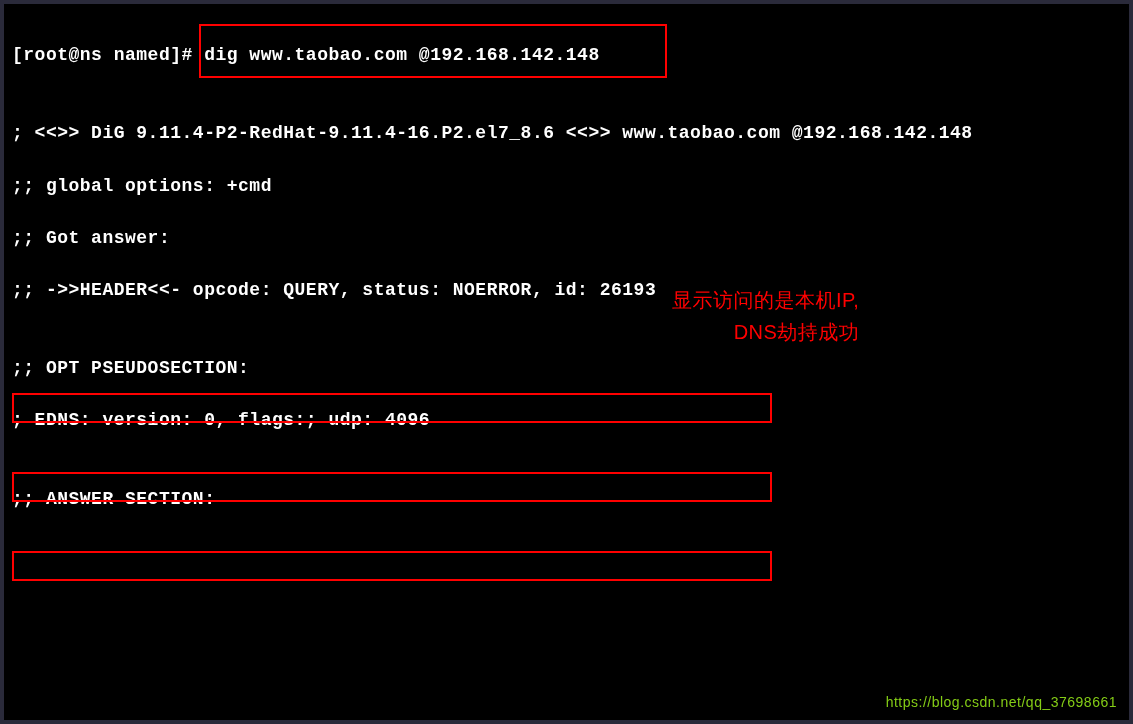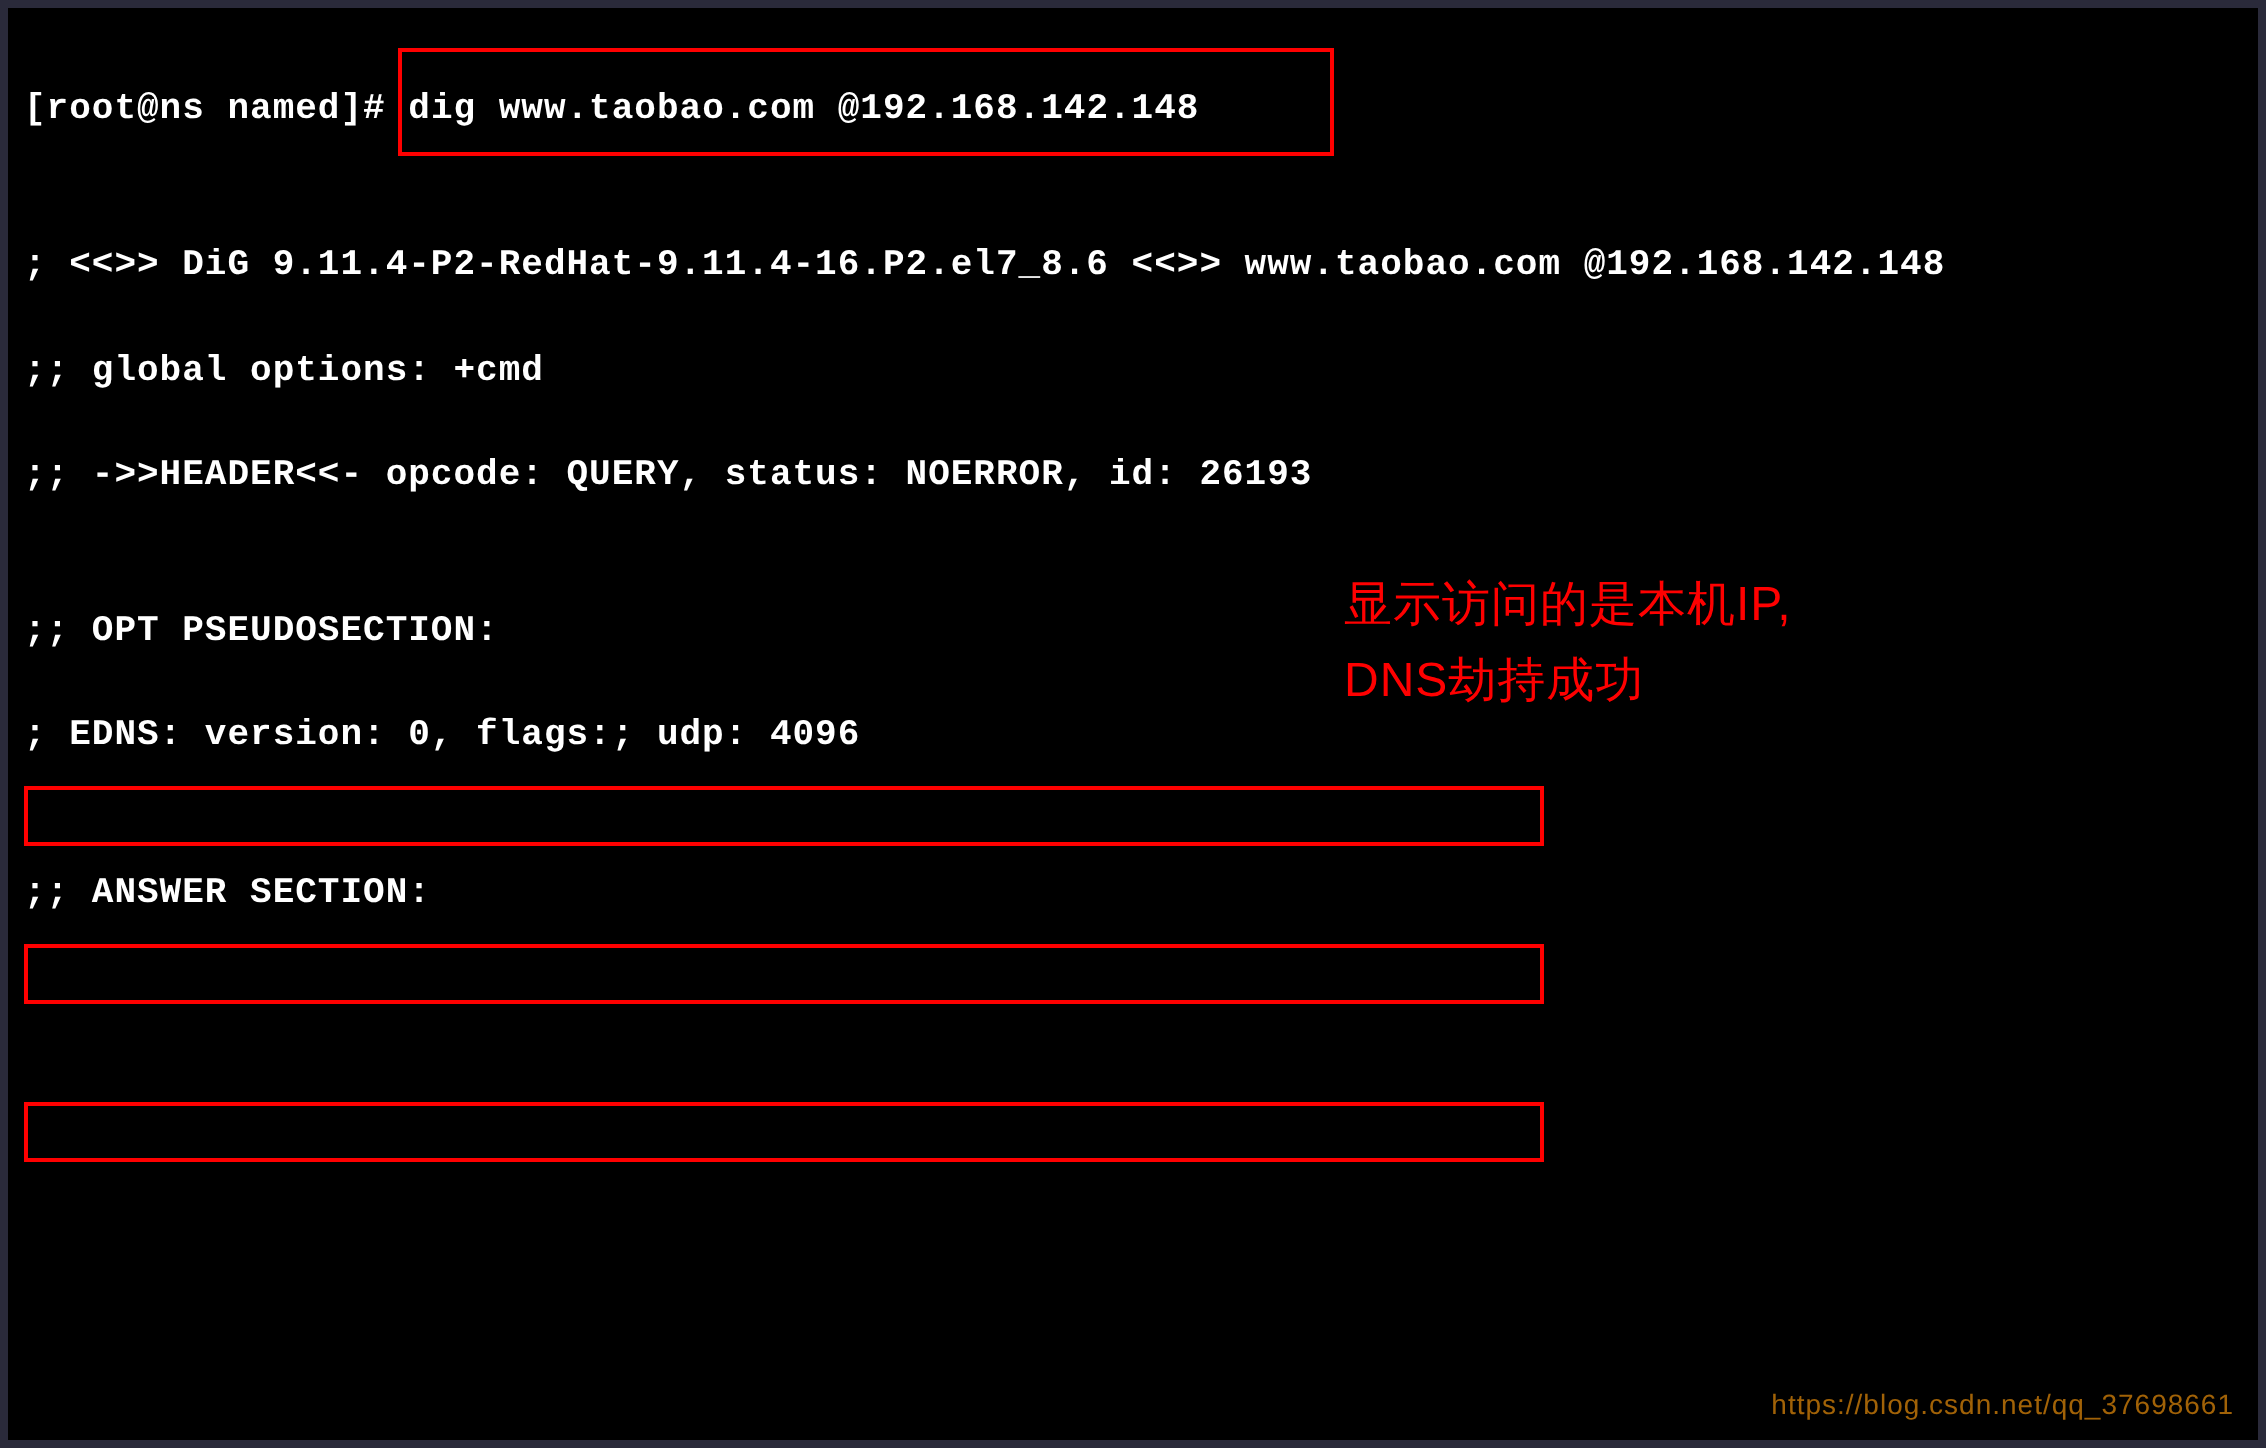--- a/index.html
+++ b/index.html
@@ -54,47 +54,49 @@
     .box4 {
       top: 547px;
       left: 8px;
       width: 760px;
       height: 30px;
     }
     .annotation {
       position: absolute;
       color: #ff0000;
       font-family: 'SimSun', 'Microsoft YaHei', sans-serif;
-      font-size: 24px;
+      font-size: 20px;
       font-weight: normal;
       line-height: 1.6;
       white-space: pre;
+      text-align: right;
     }
     .annotation1 {
       top: 280px;
       left: 668px;
     }
     .watermark {
       position: absolute;
       bottom: 10px;
       right: 12px;
-      color: #a16207;
+      color: #84cc16;
       font-family: Arial, sans-serif;
       font-size: 14px;
       font-weight: normal;
     }
   </style>
 </head>
 <body>
 
 <div class="terminal">
 <span class="line"><span>[root@ns named]# </span><span>dig www.taobao.com @192.168.142.148</span></span>
 <span class="line"></span>
 <span class="line">; &lt;&lt;&gt;&gt; DiG 9.11.4-P2-RedHat-9.11.4-16.P2.el7_8.6 &lt;&lt;&gt;&gt; www.taobao.com @192.168.142.148</span>
 <span class="line">;; global options: +cmd</span>
+<span class="line">;; Got answer:</span>
 <span class="line">;; -&gt;&gt;HEADER&lt;&lt;- opcode: QUERY, status: NOERROR, id: 26193</span>
 <span class="line"></span>
 <span class="line">;; OPT PSEUDOSECTION:</span>
 <span class="line">; EDNS: version: 0, flags:; udp: 4096</span>
 <span class="line"></span>
 <span class="line">;; ANSWER SECTION:</span>
 
 <span class="line"></span>
 
 

